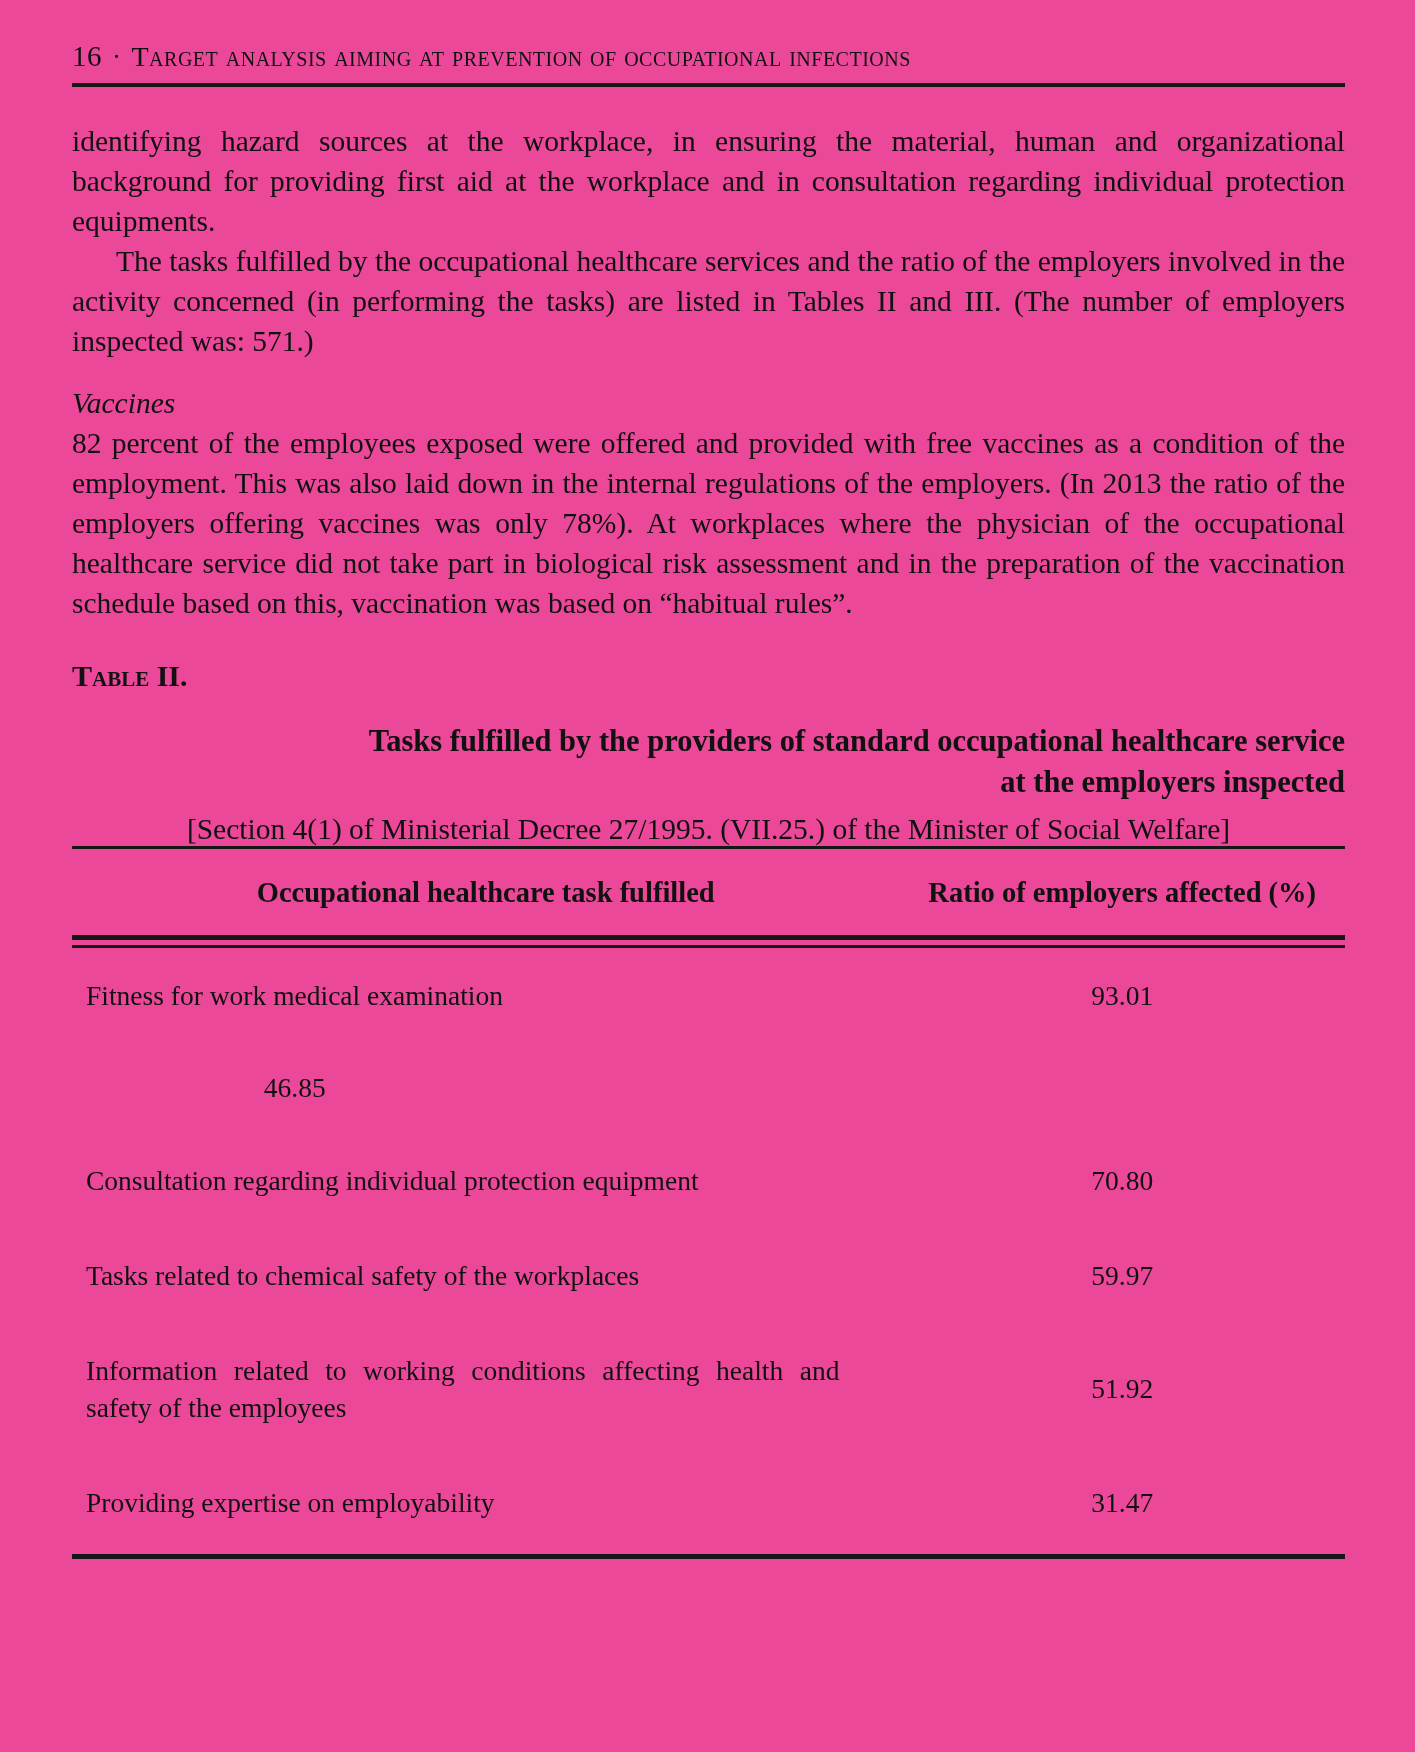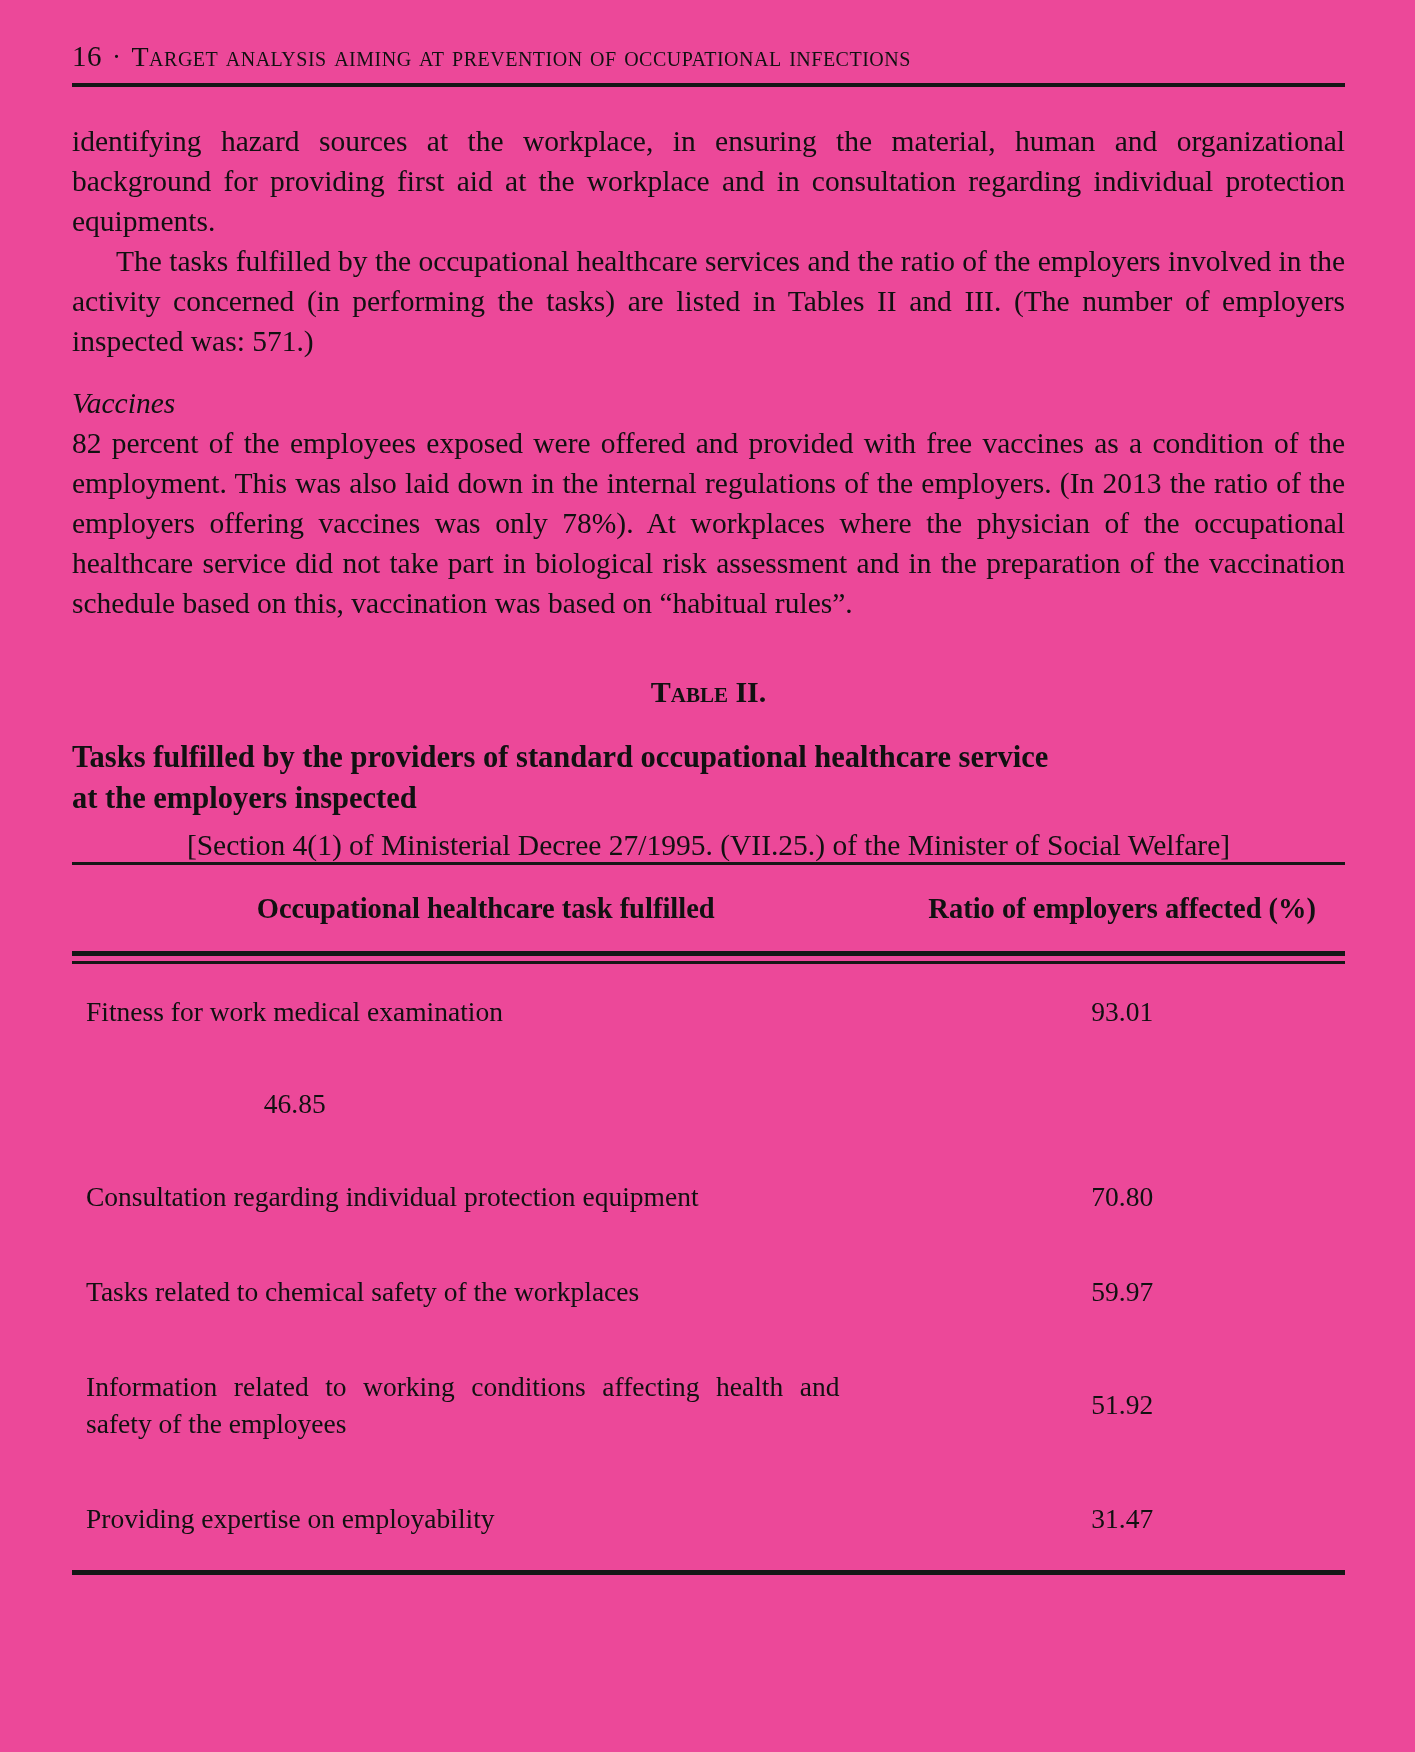--- a/index.html
+++ b/index.html
@@ -44,28 +44,28 @@
     margin: 0;
   }
   .body-text.indent { text-indent: 44px; }
   .section-heading {
     font-style: italic;
     font-size: 29.5px;
     line-height: 40px;
     margin: 22px 0 0 0;
   }
   .table-label {
-    text-align: center;
+    text-align: left;
     font-variant: small-caps;
     font-weight: bold;
     font-size: 30px;
-    margin-top: 52px;
+    margin-top: 36px;
   }
   .table-title {
-    text-align: left;
+    text-align: right;
     font-weight: bold;
     font-size: 30.5px;
     line-height: 41px;
     margin-top: 28px;
   }
   .table-subtitle {
     text-align: center;
     font-size: 29.5px;
     margin-top: 10px;
   }

